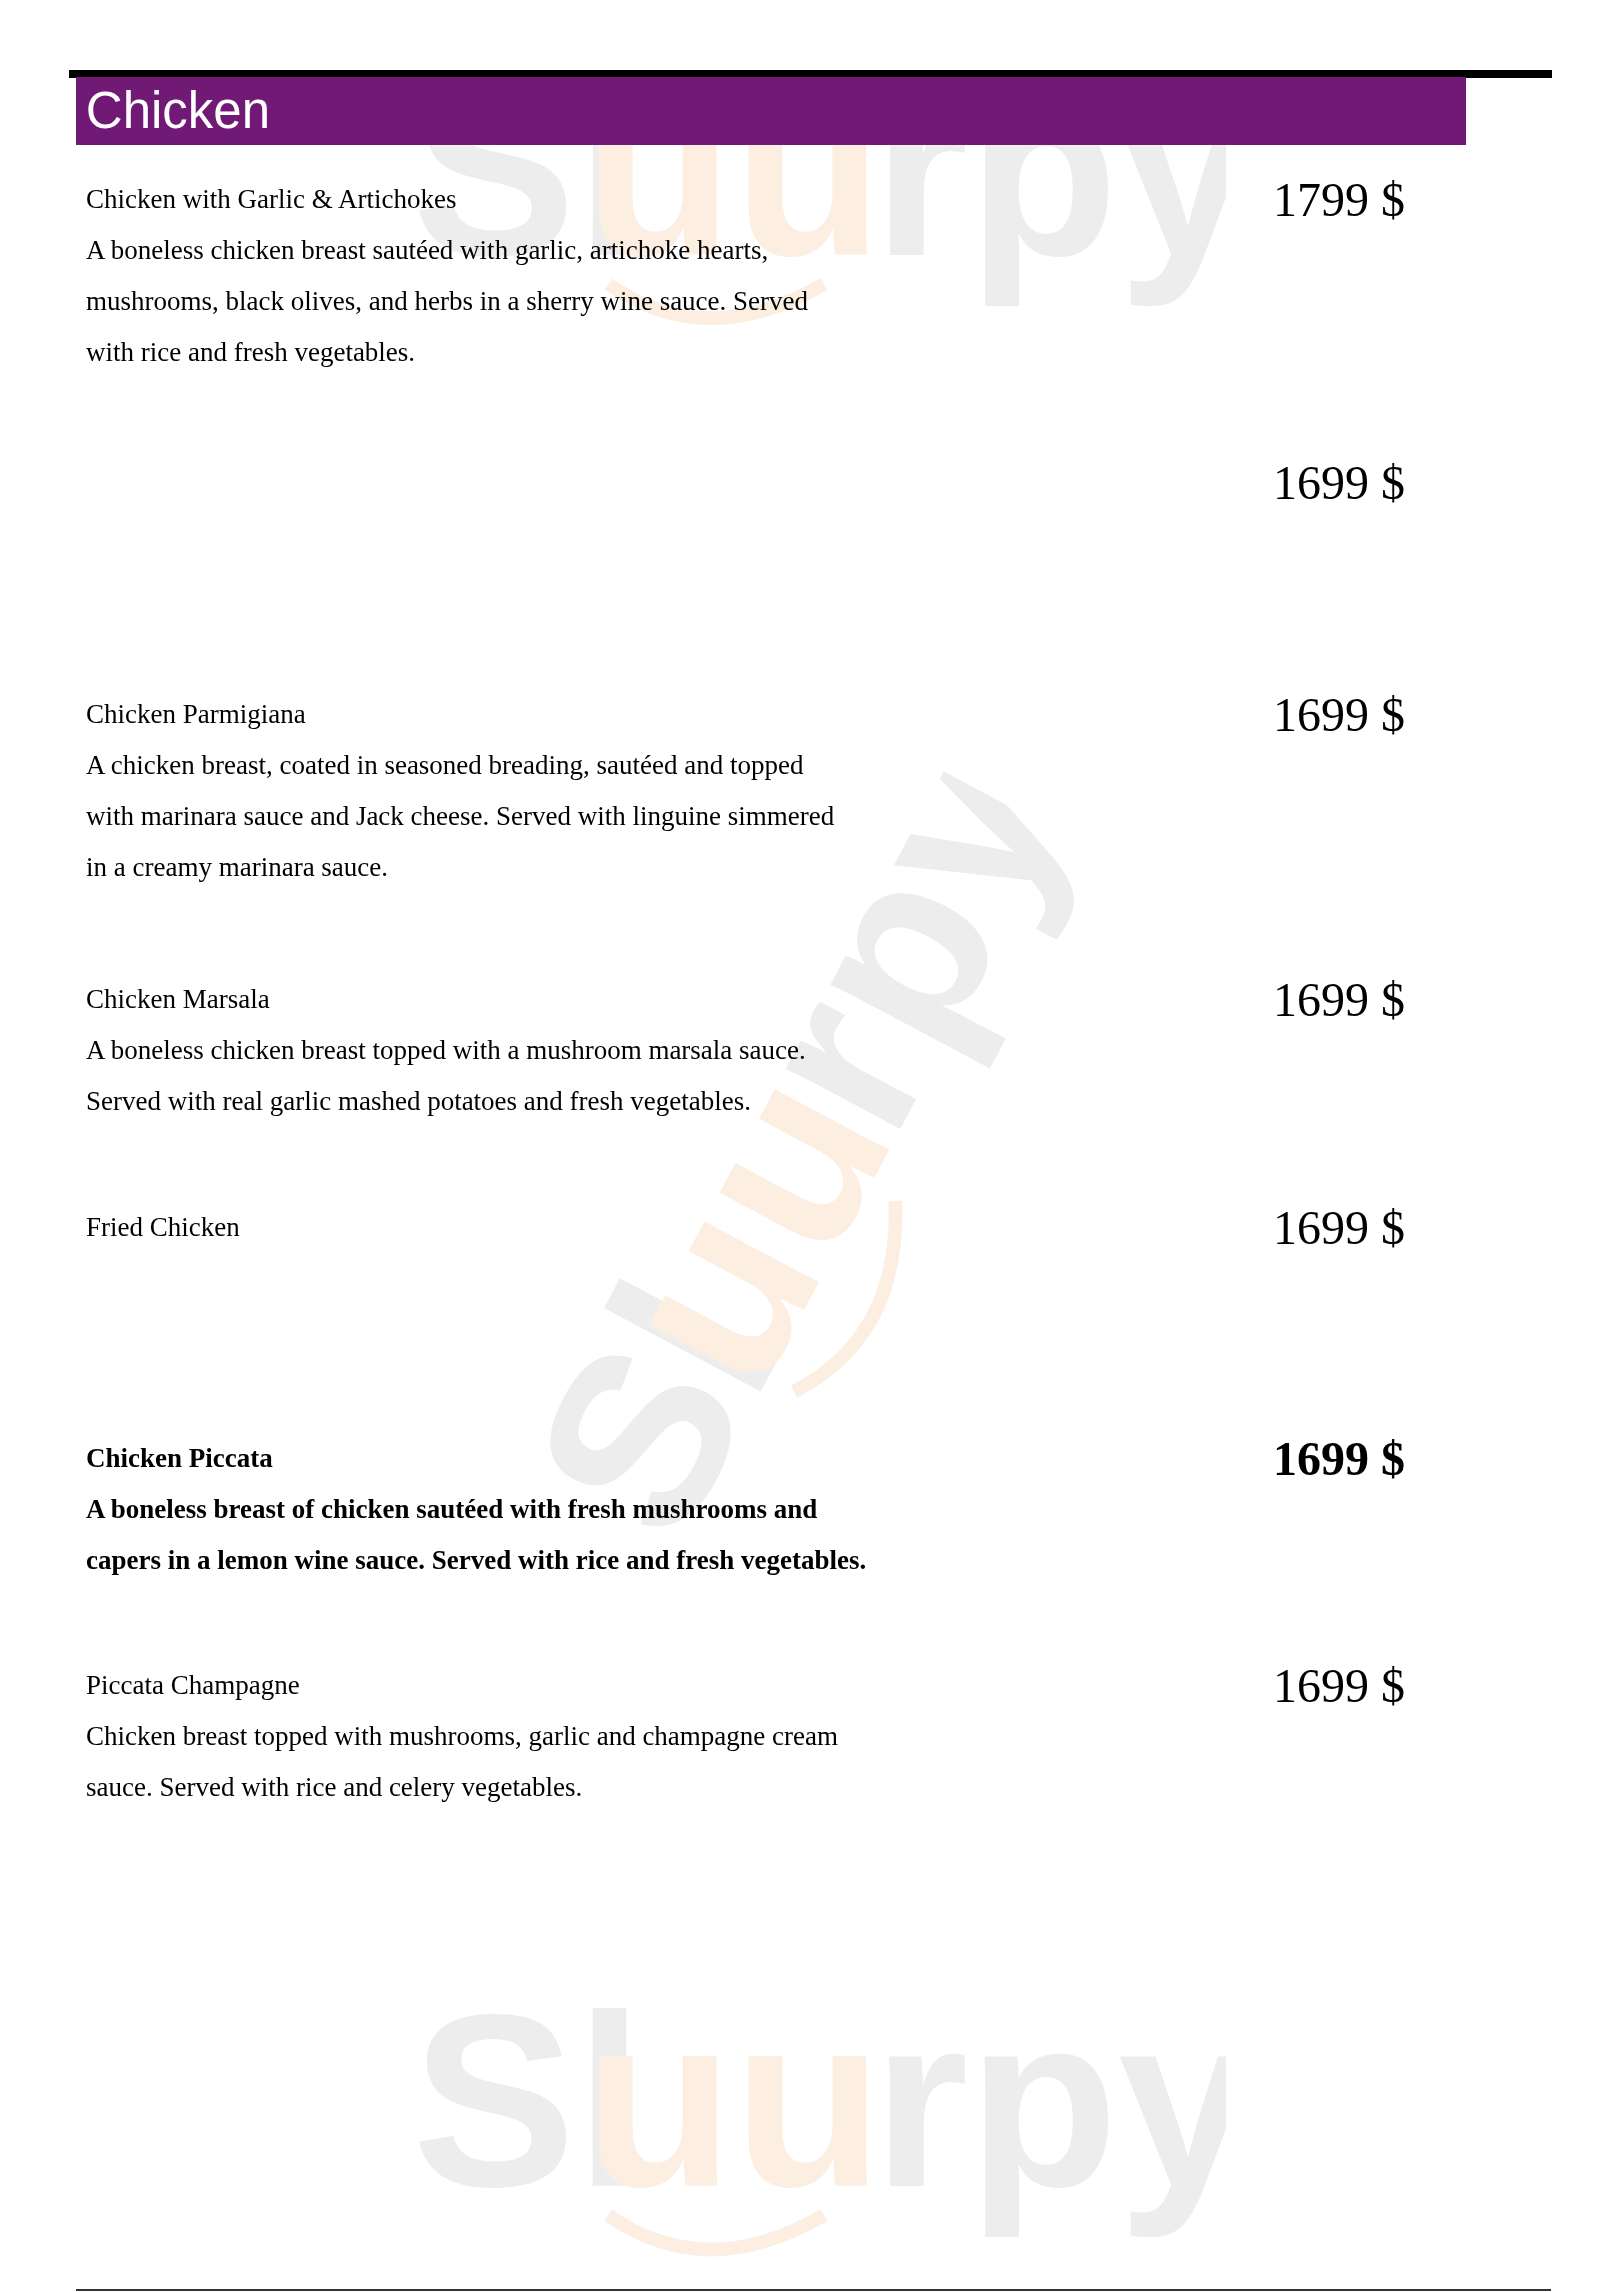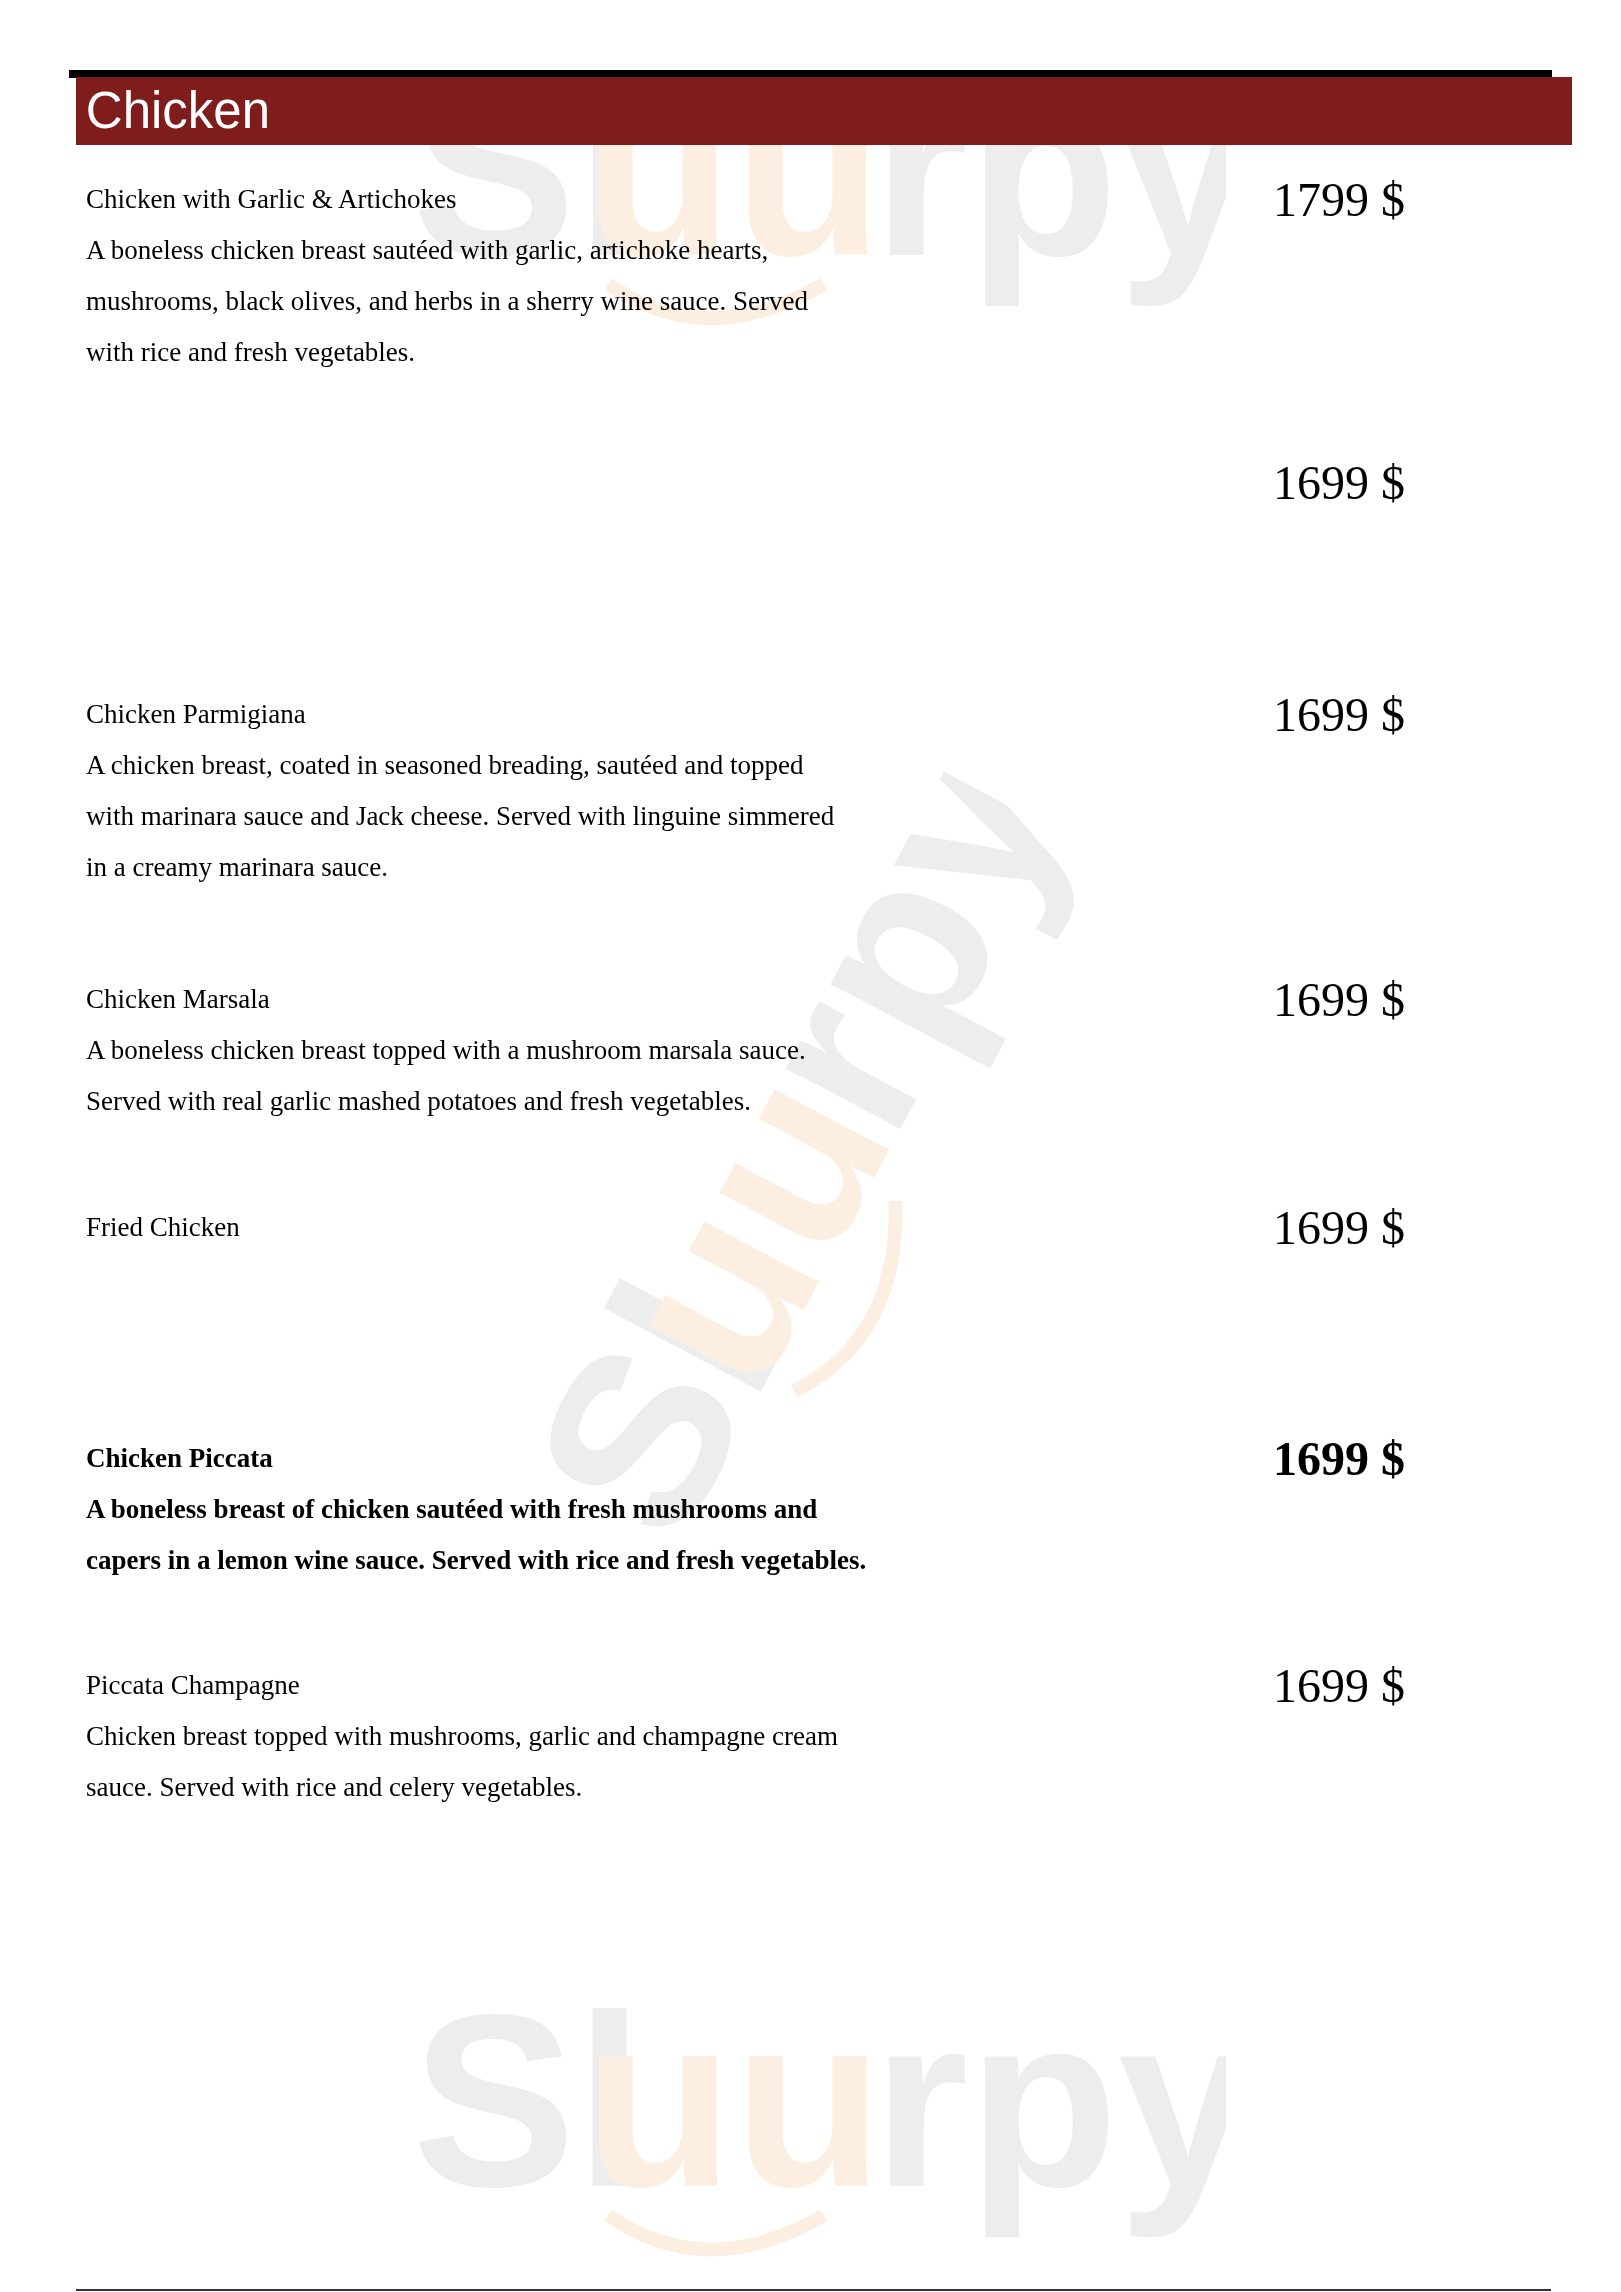--- a/index.html
+++ b/index.html
@@ -1,20 +1,20 @@
 <!DOCTYPE html>
 <html><head>
 <meta charset="utf-8">
 <style>
   html, body { margin: 0; padding: 0; background: #ffffff; }
   body { width: 1621px; height: 2293px; position: relative; overflow: hidden; font-family: "Liberation Serif", "DejaVu Serif", serif; color: #000; }
   .wm { position: absolute; z-index: 0; pointer-events: none; }
   .wm svg { display: block; }
   .top-rule { position: absolute; left: 69px; top: 70px; width: 1483px; height: 7.8px; background: #000; z-index: 2; }
-  .section-bar { position: absolute; left: 76px; top: 77px; width: 1496px; height: 68px; background: #7f1d1d; z-index: 2; }
+  .section-bar { position: absolute; left: 76px; top: 77px; width: 1390px; height: 68px; background: #701a75; z-index: 2; }
   .section-title { position: absolute; left: 9.8px; top: 5.9px; font-family: "Liberation Sans", "DejaVu Sans", sans-serif; font-size: 51px; line-height: 55px; color: #ffffff; }
   .items { position: absolute; left: 86px; top: 0; width: 1470px; z-index: 1; }
   .item { position: absolute; left: 0; width: 1470px; }
   .item-name, .item-desc { font-size: 27px; line-height: 51px; white-space: pre-line; }
   .item-name { display: block; width: 1127px; }
   .item-desc { display: block; width: 1176px; }
   .item-price { position: absolute; left: 1187px; top: 0; font-size: 48px; line-height: 51px; white-space: nowrap; }
   .bottom-rule { position: absolute; left: 76px; top: 2289px; width: 1475px; height: 2px; background: #333; z-index: 2; }
 </style>
 </head>

